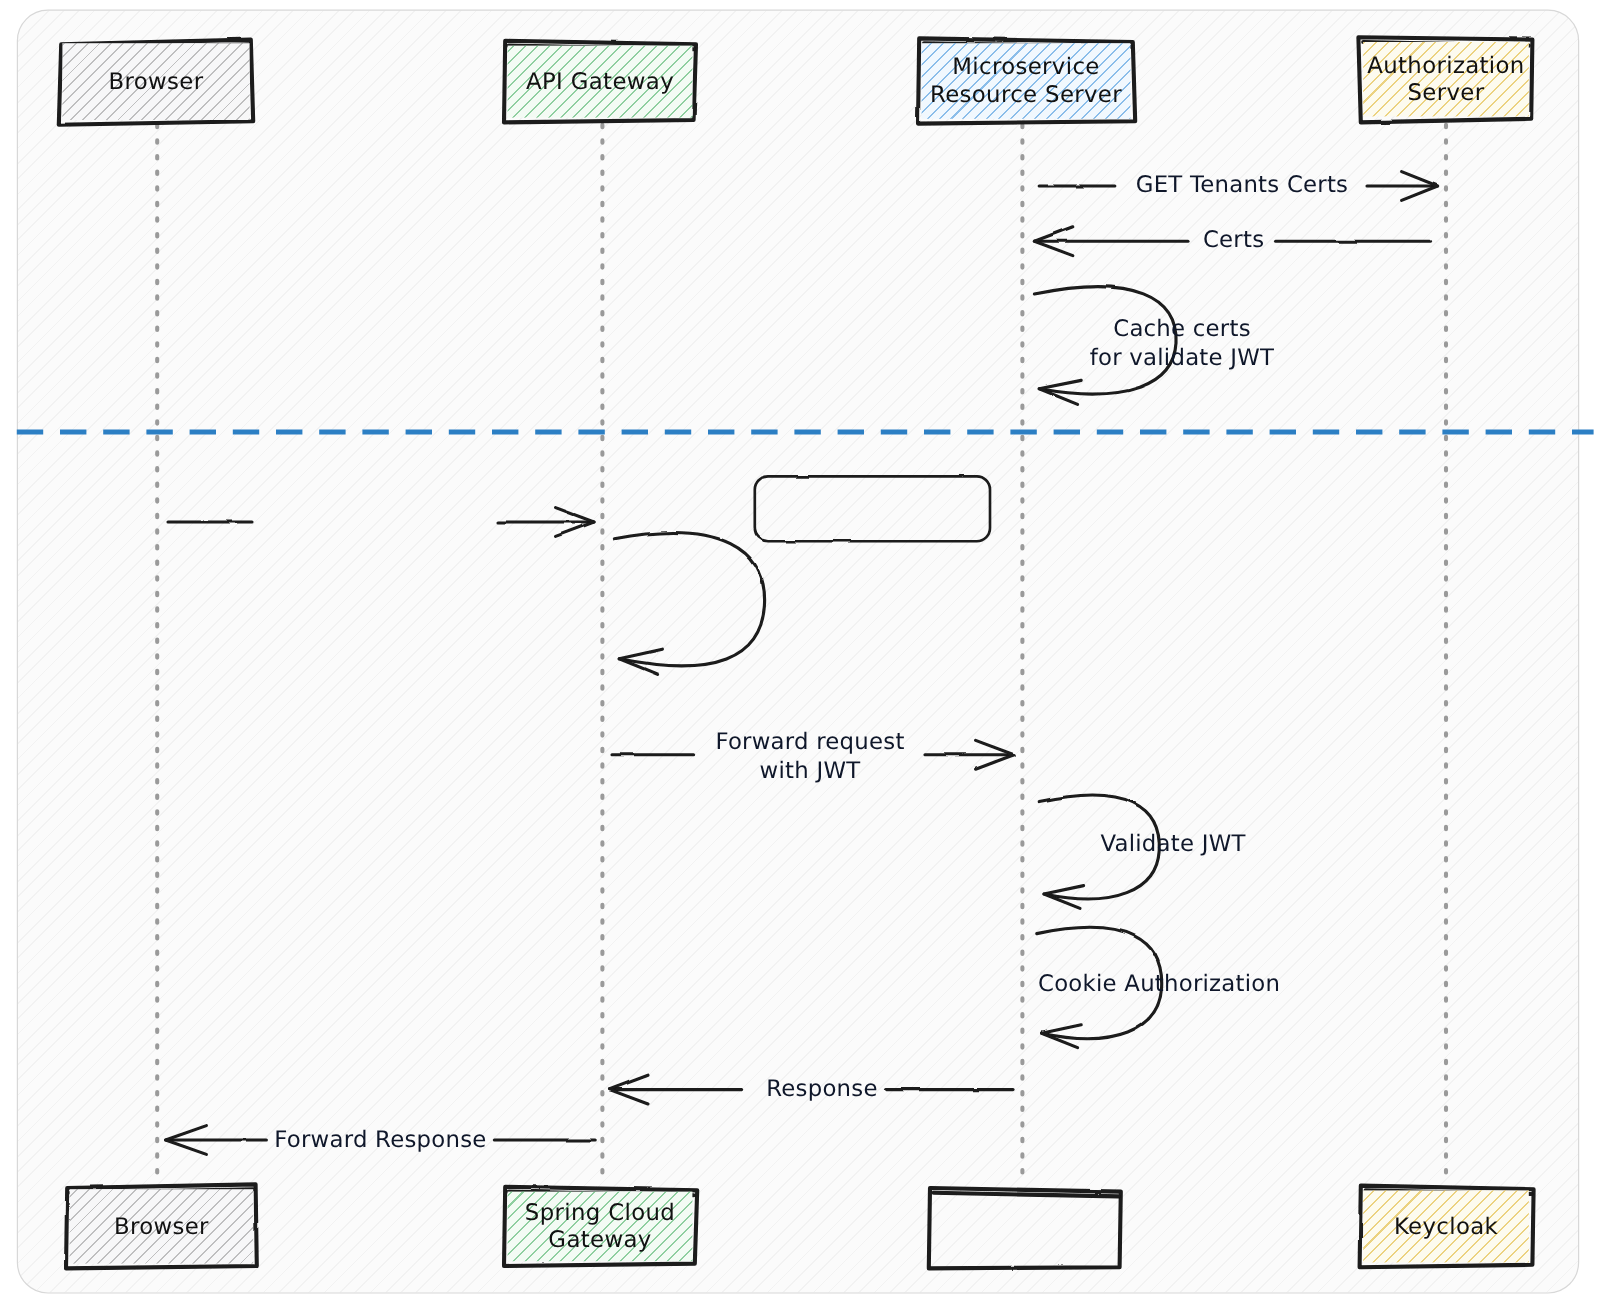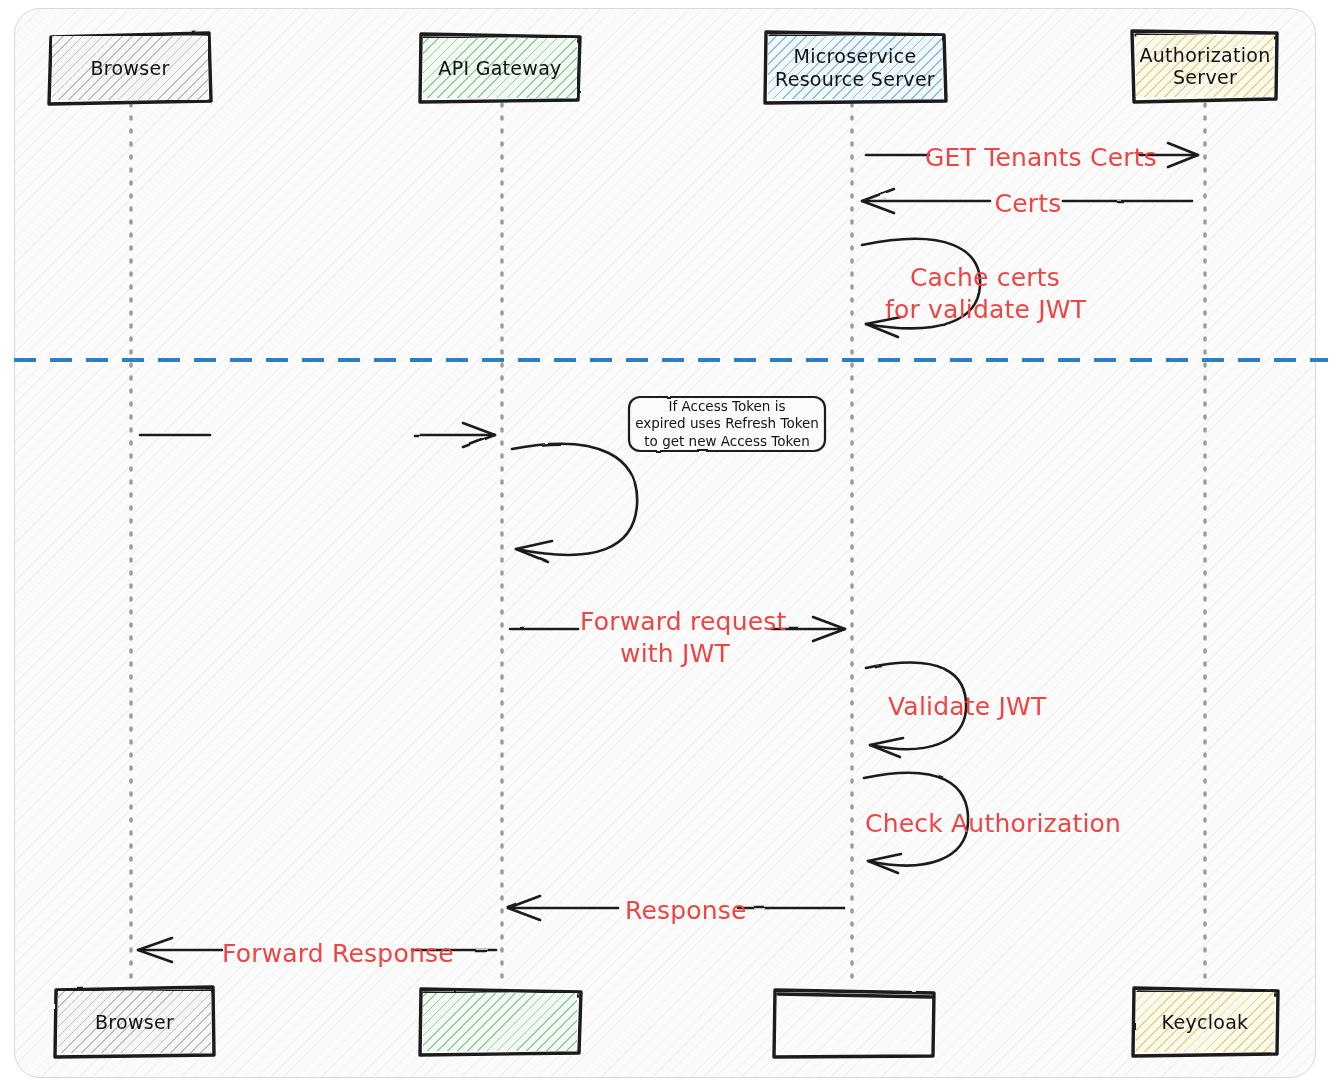--- a/index.html
+++ b/index.html
@@ -52,22 +52,22 @@
   }
   .fill-yellow{
     background-color:#fdfbef;
     background-image:repeating-linear-gradient(-45deg,
       rgba(225,185,60,0.62) 0px, rgba(225,185,60,0.62) 1.2px,
       rgba(0,0,0,0) 1.2px, rgba(0,0,0,0) 7px);
   }
 
   
   .mlabel{
-    position:absolute;text-align:center;color:#ef4444;
-    font-size:25px;line-height:1.28;letter-spacing:.2px;
+    position:absolute;text-align:center;color:#0f172a;
+    font-size:19px;line-height:1.28;letter-spacing:.2px;
     white-space:pre;
   }
   .notebox{
     position:absolute;box-sizing:border-box;
     display:flex;align-items:center;justify-content:center;
     text-align:center;color:#141414;font-size:13.5px;line-height:1.3;
     white-space:pre;
   }
   .notebox .nfill{position:absolute;left:2px;top:2px;right:2px;bottom:2px;
     background:#fbfbfb;border-radius:9px;z-index:1;}
@@ -221,20 +221,22 @@
 Server</div>
   </div>
 
   <div class="pbox" style="left:55px;top:988px;width:159px;height:68px;">
     <div class="fill fill-grey"></div>
     <div class="plabel">Browser</div>
   </div>
 
   <div class="pbox" style="left:420px;top:990px;width:160px;height:64px;">
     <div class="fill fill-green"></div>
+    <div class="plabel">Spring Cloud
+Gateway</div>
   </div>
 
 
   <div class="pbox" style="left:1133px;top:989px;width:144px;height:66px;">
     <div class="fill fill-yellow"></div>
     <div class="plabel">Keycloak</div>
   </div>
 
   <div class="mlabel" style="left:925px;top:142px;width:220px;">GET Tenants Certs</div>
 
@@ -243,26 +245,20 @@
   <div class="mlabel" style="left:885px;top:262px;width:200px;">Cache certs
 for validate JWT</div>
 
 
 
   <div class="mlabel" style="left:580px;top:606px;width:190px;">Forward request
 with JWT</div>
 
   <div class="mlabel" style="left:888px;top:691px;width:150px;text-align:right;">Validate JWT</div>
 
-  <div class="mlabel" style="left:865px;top:808px;width:200px;">Check Authorization</div>
+  <div class="mlabel" style="left:865px;top:808px;width:200px;">Cookie Authorization</div>
 
   <div class="mlabel" style="left:625px;top:895px;width:120px;">Response</div>
 
   <div class="mlabel" style="left:222px;top:938px;width:190px;">Forward Response</div>
 
-  <div class="notebox" style="left:629px;top:397px;width:196px;height:54px;">
-    <div class="nfill"></div>
-    <div class="ntext">If Access Token is
-expired uses Refresh Token
-to get new Access Token</div>
-  </div>
 
 </div>
 
 </body></html>

